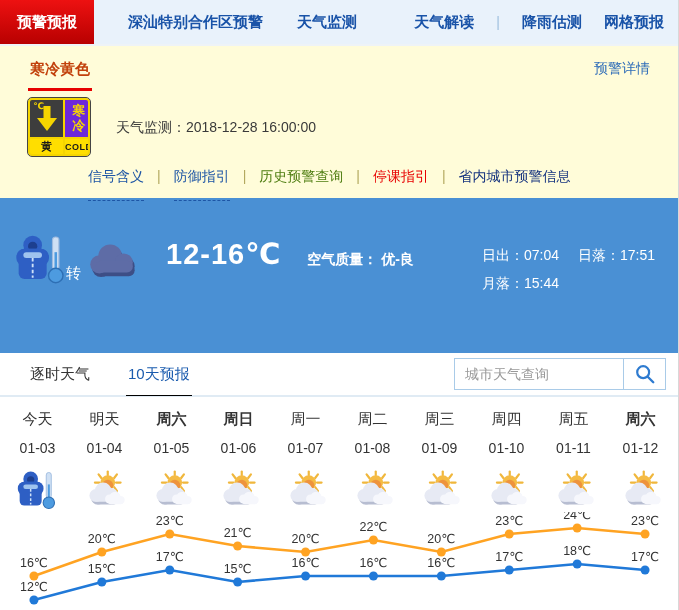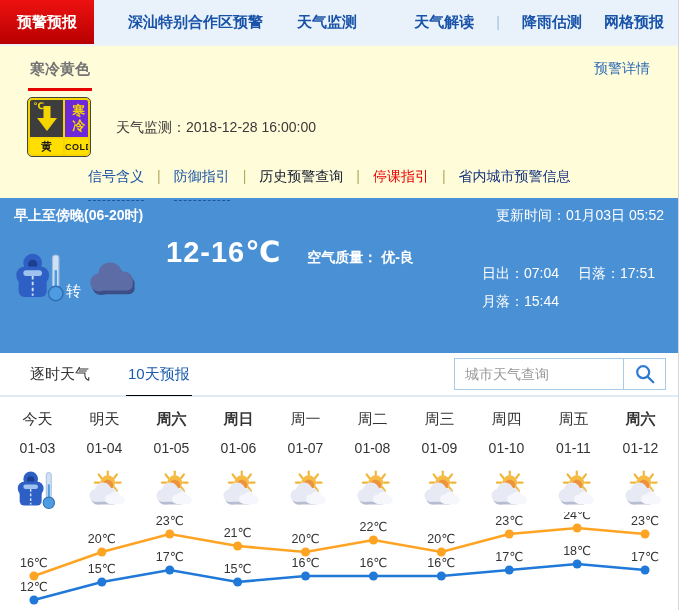--- a/index.html
+++ b/index.html
@@ -12,47 +12,47 @@
   .nav .tab-active { background: linear-gradient(#ed1111, #b80000); color: #fff; font-weight: bold; font-size: 15px; display:flex; align-items:center; padding: 0 17px; cursor: pointer; }
   .nav a { color: #1953a8; font-weight: bold; font-size: 15px; text-decoration: none; line-height: 44px; cursor: pointer; }
   .nav .lnk { margin-left: 34px; }
   .nav .right { margin-left: auto; display: flex; align-items: center; padding-right: 14px; }
   .nav .right a { margin-left: 22px; }
   .nav .pipe { color: #9fc0de; margin-left: 22px; font-size: 14px; }
 
   
   .warning { background: #fffcd9; }
   .warn-head { height: 46px; padding: 0 28px; display: flex; align-items: center; justify-content: space-between; }
-  .warn-type { color: #737373; font-weight: bold; font-size: 15px; padding: 13px 2px 9px; border-bottom: 3px solid #e60000; }
+  .warn-type { color: #c2410c; font-weight: bold; font-size: 15px; padding: 13px 2px 9px; border-bottom: 3px solid #e60000; }
   .warn-details { color: #2e6cb8; font-size: 14px; text-decoration: none; cursor: pointer; }
   .warn-body { display: flex; align-items: center; padding: 6px 28px 2px; }
   .badge { width: 62px; height: 58px; border: 2px solid #f5d500; outline: 1px solid #444; border-radius: 4px; background: #f5d500; display: grid; grid-template-columns: 33px 1fr; grid-template-rows: 37px 1fr; gap: 2px; overflow: hidden; }
   .badge .cell { display: flex; align-items: center; justify-content: center; }
   .badge .tl { background: #3d3d3d; position: relative; }
   .badge .tl .cunit { position: absolute; top: 1px; left: 3px; color: #f5d500; font-size: 9px; font-weight: bold; }
   .badge .tr { background: #6d28d9; color: #f5d500; font-weight: bold; font-size: 13px; line-height: 1.1; width: 100%; text-align: center; word-break: break-all; padding: 2px; }
   .badge .bl { background: #ffde00; color: #1a1a1a; font-size: 11px; font-weight: bold; }
   .badge .br { background: #ffde00; color: #1a1a1a; font-size: 9px; font-weight: bold; letter-spacing: .5px; }
   .warn-meta { margin-left: 26px; font-size: 14px; color: #3a3a3a; line-height: 27px; }
   .warn-links { padding: 10px 28px 12px 88px; font-size: 14px; }
   .warn-links a { text-decoration: none; cursor: pointer; }
   .warn-links .dash { color: #1d55a5; border-bottom: 1px dashed #1d55a5; padding-bottom: 16px; }
-  .warn-links .plain { color: #0f172a; }
+  .warn-links .plain { color: #4d7c0f; }
   .warn-links .red { color: #e80000; }
   .warn-links .navy { color: #16337f; }
   .warn-links .sep { color: #b3a95f; margin: 0 13px; }
 
   
   .current { background: #4a90d4; color: #fff; height: 155px; padding: 9px 14px 0; }
   .cur-head { display: flex; justify-content: space-between; font-size: 14px; }
   .cur-head .period { font-weight: bold; }
   .cur-content { display: flex; margin-top: 10px; }
   .cur-icons { width: 152px; display: flex; align-items: center; flex-shrink: 0; padding-top: 6px; }
   .cur-icons .zhuan { font-size: 15px; margin: 26px 2px 0 -4px; }
-  .cur-main { flex: 1; padding-right: 8px; }
+  .cur-main { flex: 1; padding-right: 8px; margin-top: 20px; }
   .temp-line { display: flex; align-items: baseline; }
   .temp-big { font-size: 29px; font-weight: bold; letter-spacing: 1px; }
   .air { font-size: 14px; font-weight: bold; margin-left: 26px; }
   .cur-desc { font-size: 14px; line-height: 1.55; margin-top: 6px; width: 338px; }
   .cur-astro { width: 182px; flex-shrink: 0; font-size: 14px; margin-top: 24px; line-height: 2; }
   .cur-astro .row { display: flex; }
   .cur-astro .row span:first-child { width: 96px; }
 
   
   .forecast { background: #fff; }
@@ -111,24 +111,20 @@
       <div class="warn-meta">
         <div><span>天气监测：</span><span>2018-12-28 16:00:00</span></div>
       </div>
     </div>
     <div class="warn-links">
       <a class="dash">信号含义</a><span class="sep">|</span><a class="dash">防御指引</a><span class="sep">|</span><a class="plain">历史预警查询</a><span class="sep">|</span><a class="red">停课指引</a><span class="sep">|</span><a class="navy">省内城市预警信息</a>
     </div>
   </div>
 
   <div class="current">
-    <div class="cur-head">
-      <span class="period">早上至傍晚(06-20时)</span>
-      <span>更新时间：01月03日 05:52</span>
-    </div>
     <div class="cur-content">
       <div class="cur-icons">
         <span id="big-cold-slot">
   <svg width="56" height="56" viewBox="0 0 48 46">
     <circle cx="16" cy="12" r="8" fill="#2e5fc4"></circle>
     <circle cx="16" cy="13" r="4" fill="#1d3f8f"></circle>
     <rect x="2" y="15" width="28" height="15" rx="7" fill="#2e5fc4"></rect>
     <rect x="4" y="15" width="24" height="26" rx="5" fill="#2e5fc4"></rect>
     <rect x="8" y="18" width="16" height="5" rx="2.5" fill="#9fc3ee"></rect>
     <line x1="16" y1="23" x2="16" y2="40" stroke="#cfe2f8" stroke-width="1.6" stroke-dasharray="3 2"></line>

